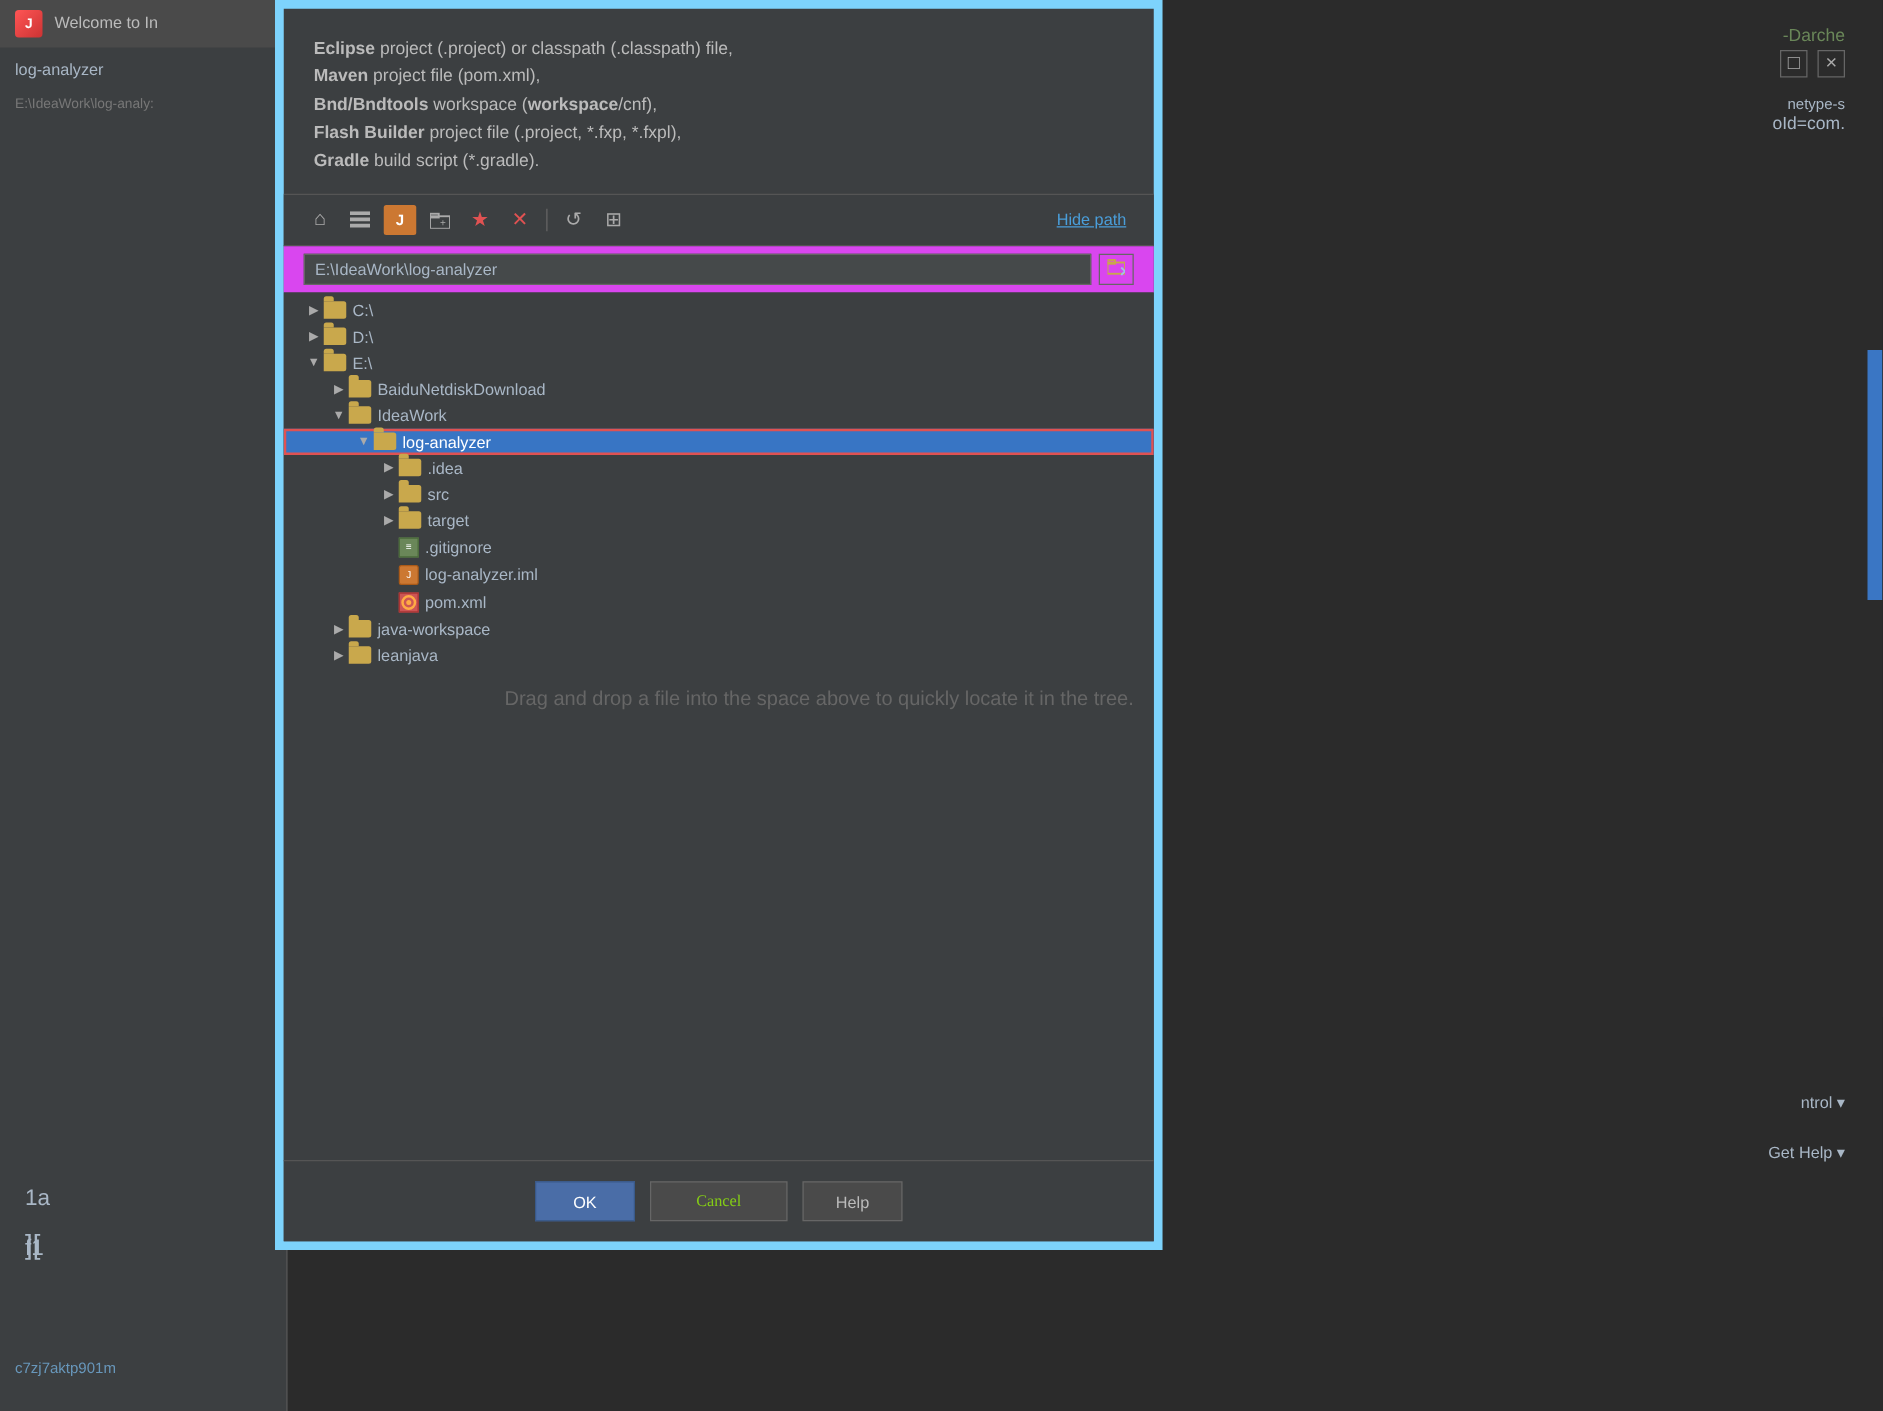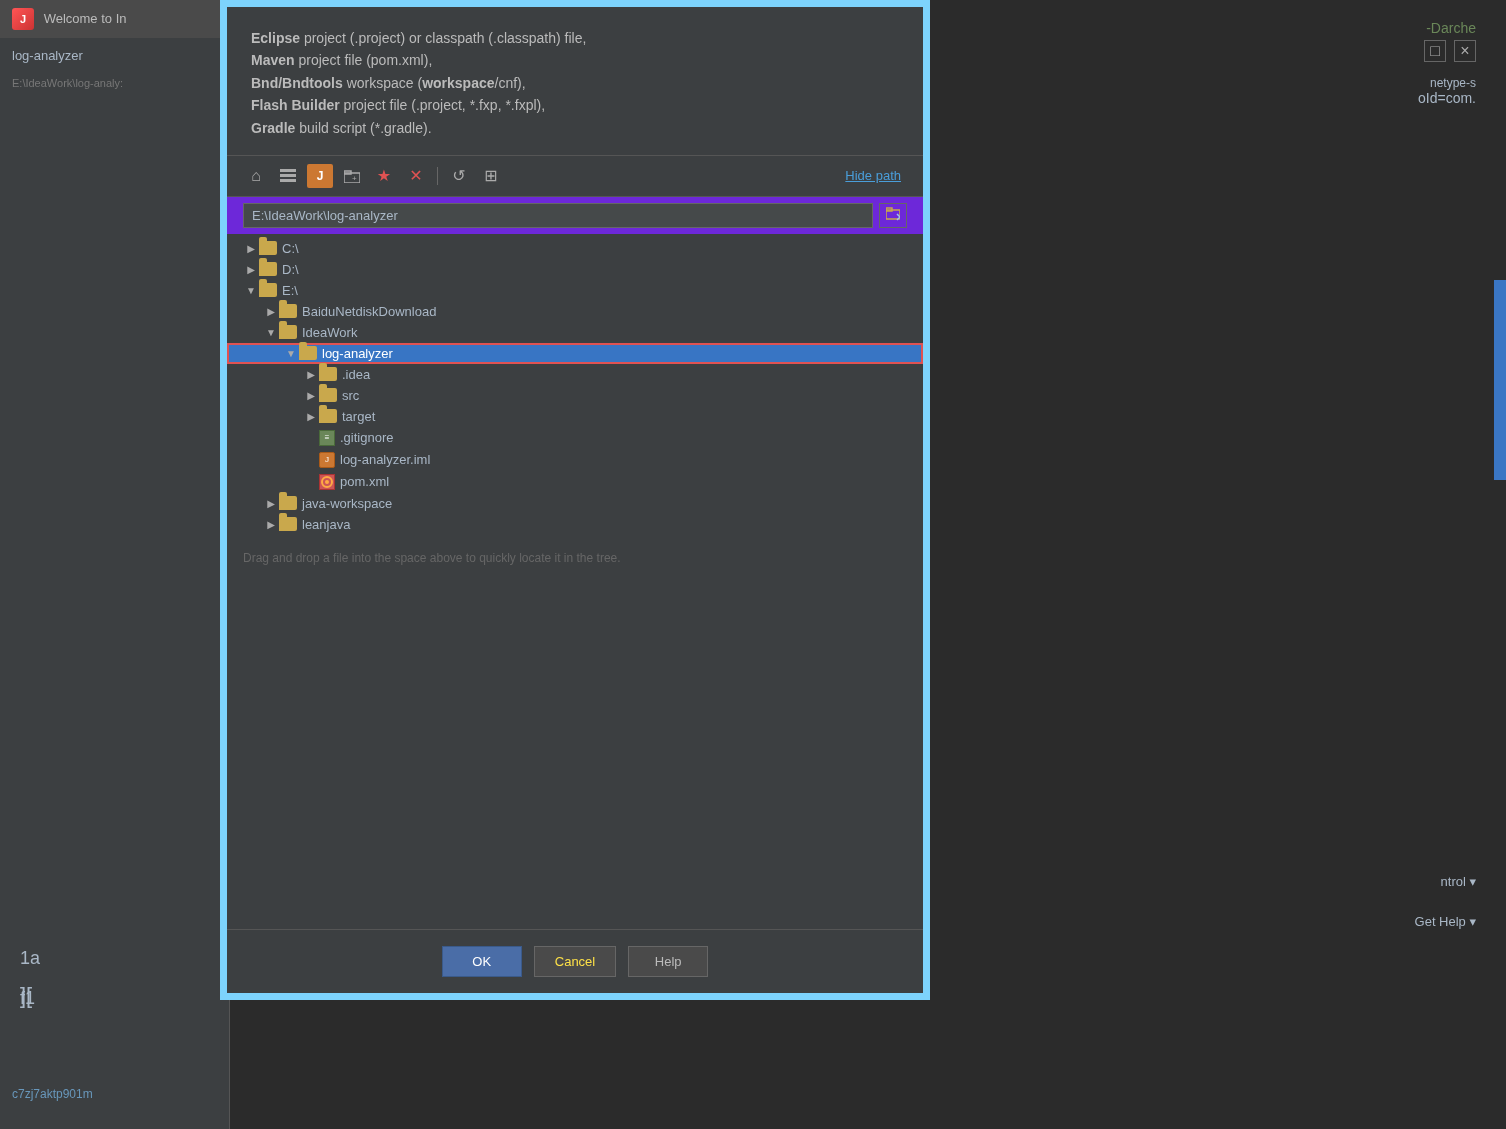--- a/index.html
+++ b/index.html
@@ -169,21 +169,21 @@
       cursor: pointer;
       padding: 2px 6px;
       text-decoration: underline;
     }
 
     .path-input-row {
       display: flex;
       align-items: flex-end;
       padding: 6px 16px;
       gap: 6px;
-      background: #6d28d9;
+      background: #d946ef;
     }
 
     .path-input {
       flex: 1;
       background: #45494a;
       border: 1px solid #666;
       color: #a9b7c6;
       font-size: 13px;
       padding: 4px 8px;
       outline: none;
@@ -306,22 +306,22 @@
       border: 1px solid #aa3333;
       margin-right: 5px;
       font-size: 8px;
       color: white;
       flex-shrink: 0;
     }
 
     .drag-drop-hint {
       padding: 16px;
       color: #666;
-      font-size: 12px;
-      text-align: left;
+      font-size: 16px;
+      text-align: right;
     }
 
     
     .dialog-footer {
       display: flex;
       justify-content: center;
       gap: 12px;
       padding: 16px 24px;
       background: #3c3f41;
       border-top: 1px solid #555;
@@ -333,25 +333,26 @@
       color: #ffffff;
       font-size: 13px;
       padding: 7px 28px;
       cursor: pointer;
       min-width: 80px;
     }
 
     .btn-cancel {
       background: #4a4a4a;
       border: 1px solid #666;
-      color: #fde047;
-      font-size: 13px;
-      padding: 7px 20px;
+      color: #84cc16;
+      font-size: 13px;
+      padding: 7px 36px;
       cursor: pointer;
       min-width: 80px;
+      font-family: Liberation Serif, serif;
     }
 
     .btn-help {
       background: #4a4a4a;
       border: 1px solid #666;
       color: #bbbbbb;
       font-size: 13px;
       padding: 7px 20px;
       cursor: pointer;
       min-width: 80px;

